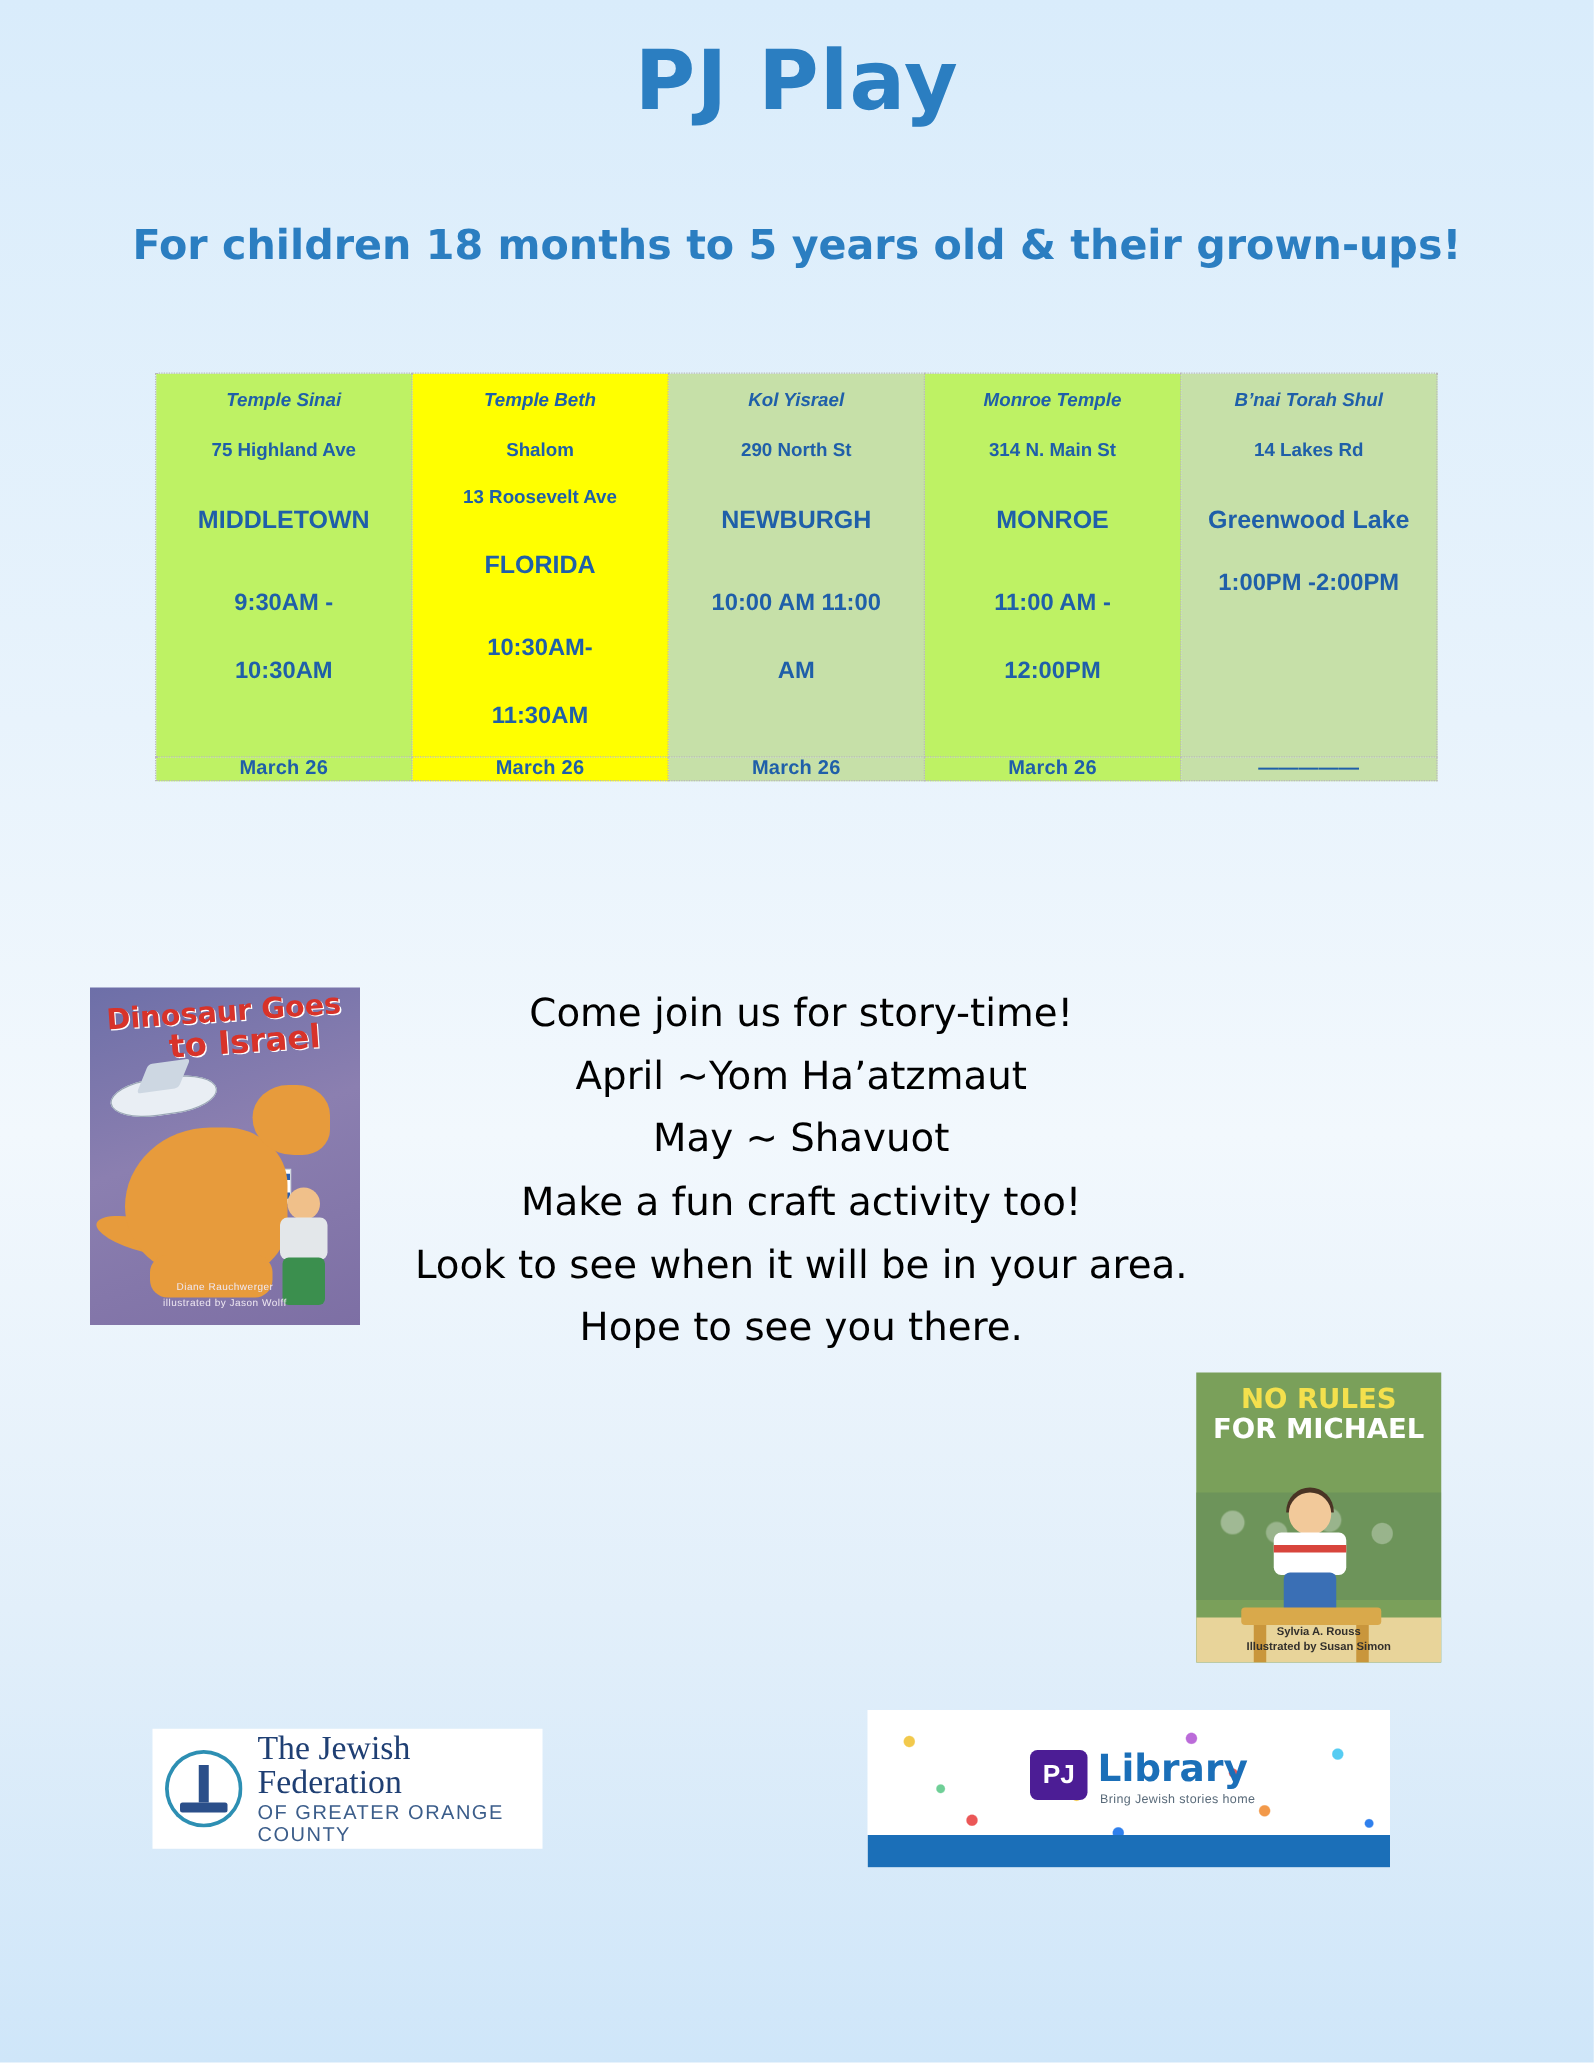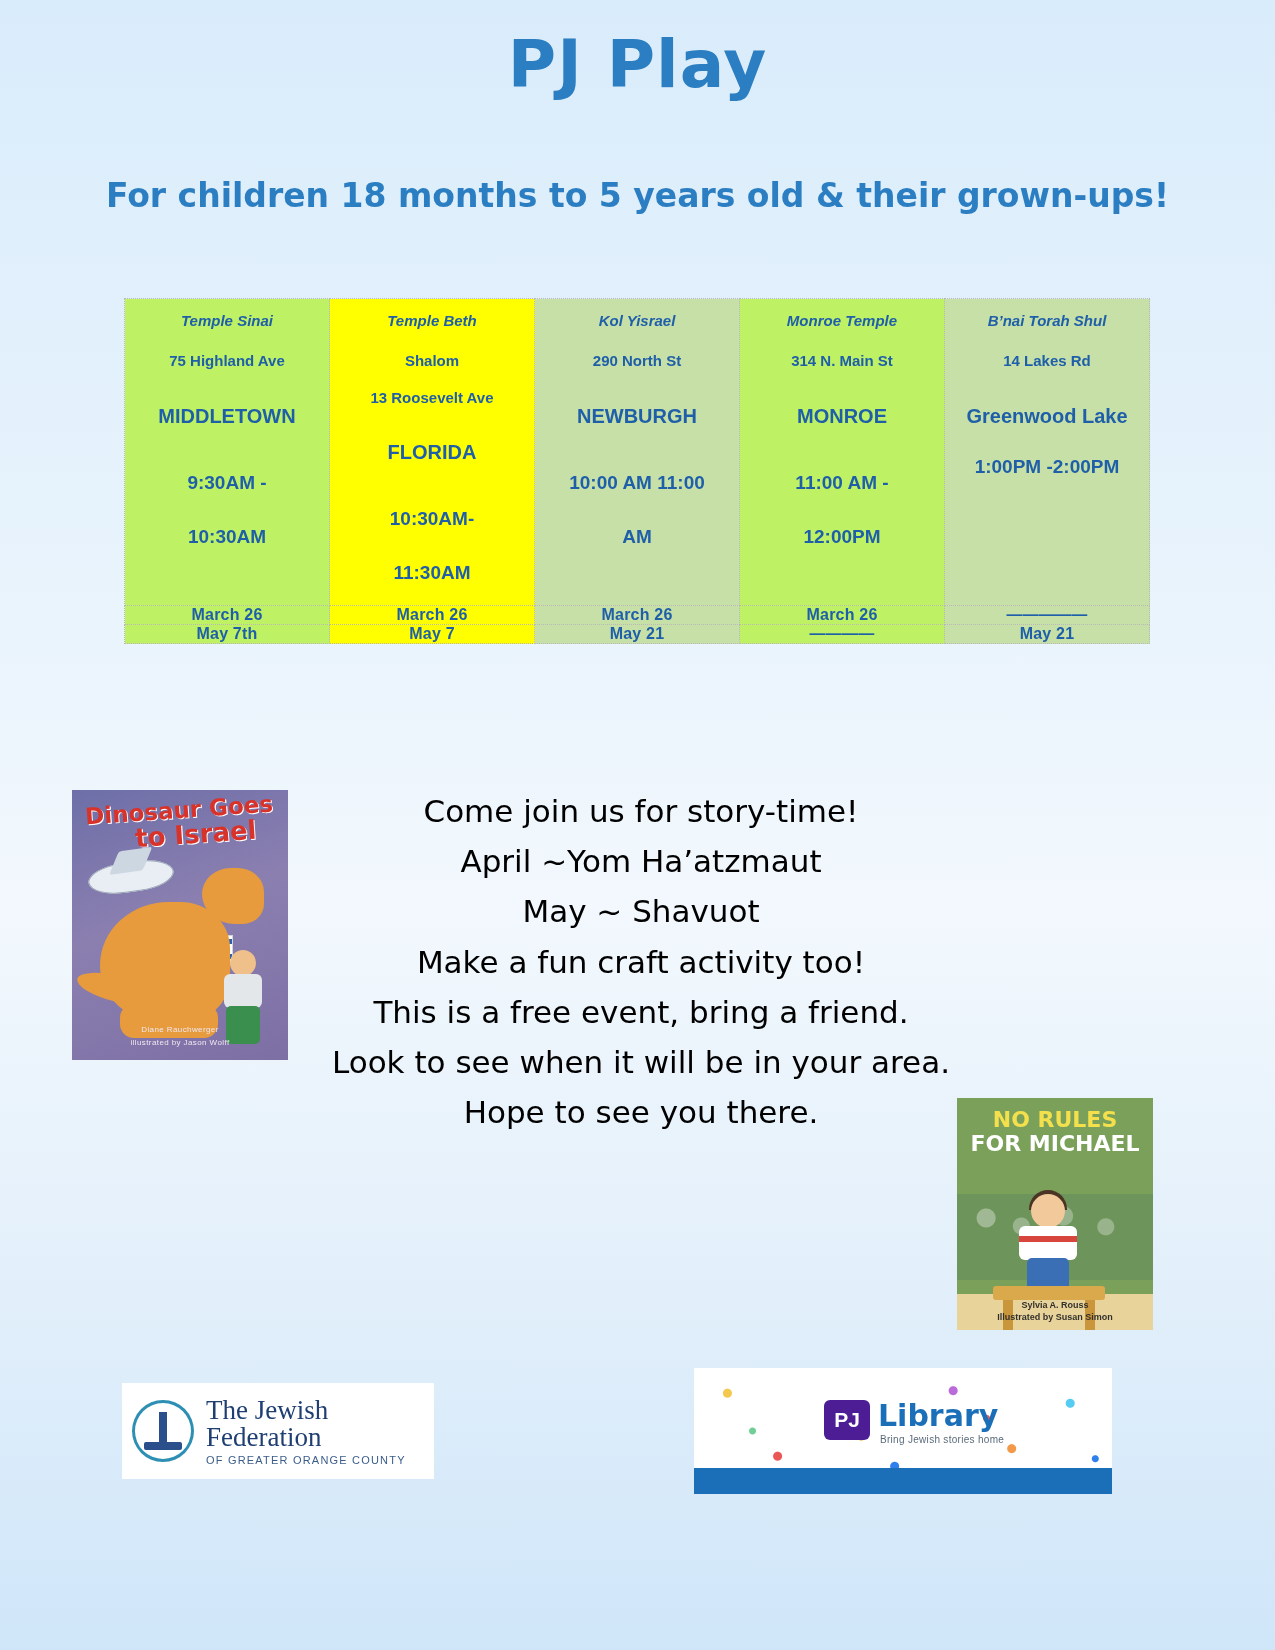--- a/index.html
+++ b/index.html
@@ -199,21 +199,21 @@
     width:8px;height:30px;background:#2b4f8a;
   }
   .logo-fed .menorah:after{
     content:"";position:absolute;left:12px;bottom:12px;width:38px;height:8px;background:#2b4f8a;border-radius:2px;
   }
   .logo-fed .ftext{margin-left:12px;}
   .logo-fed .f1{
     font-family:"Liberation Serif", serif;font-size:27px;color:#1f3f73;line-height:1;
   }
   .logo-fed .f2{
-    font-family:"Liberation Sans", sans-serif;font-size:11px;color:#3b5d8a;letter-spacing:1.2px;margin-top:3px;
+    font-family:"Liberation Sans", sans-serif;font-size:16px;color:#3b5d8a;letter-spacing:1.2px;margin-top:3px;
   }
 
   .logo-pj{
     position:absolute;left:694px;top:1368px;width:418px;height:126px;
     background:#fff;overflow:hidden;
   }
   .logo-pj .confetti{
     position:absolute;inset:0;
     background:
       radial-gradient(circle at 8% 20%, #f2c94c 0 4px, transparent 5px),
@@ -301,36 +301,28 @@
     </td>
   </tr>
 
   <tr>
     <td class="col-pink date-cell">March 26</td>
     <td class="col-yellow date-cell">March 26</td>
     <td class="col-green date-cell">March 26</td>
     <td class="col-pink date-cell">March 26</td>
     <td class="col-green date-cell">—————</td>
   </tr>
-  <tr>
-    <td class="col-pink date-cell">May 7th</td>
-    <td class="col-yellow date-cell">May 7</td>
-    <td class="col-green date-cell">May 21</td>
-    <td class="col-pink date-cell">————</td>
-    <td class="col-green date-cell">May 21</td>
-  </tr>
 </tbody>
   </table>
 
 <div class="copy">
   <div>Come join us for story-time!</div>
   <div>April ~Yom Ha’atzmaut</div>
   <div>May ~ Shavuot</div>
   <div>Make a fun craft activity too!</div>
-  <div>This is a free event, bring a friend.</div>
   <div>Look to see when it will be in your area.</div>
   <div>Hope to see you there.</div>
 </div>
 
 <div class="book1">
   <div class="b1title">
     <span>Dinosaur Goes</span>
     <span class="l2">to Israel</span>
   </div>
   <div class="plane"></div>

